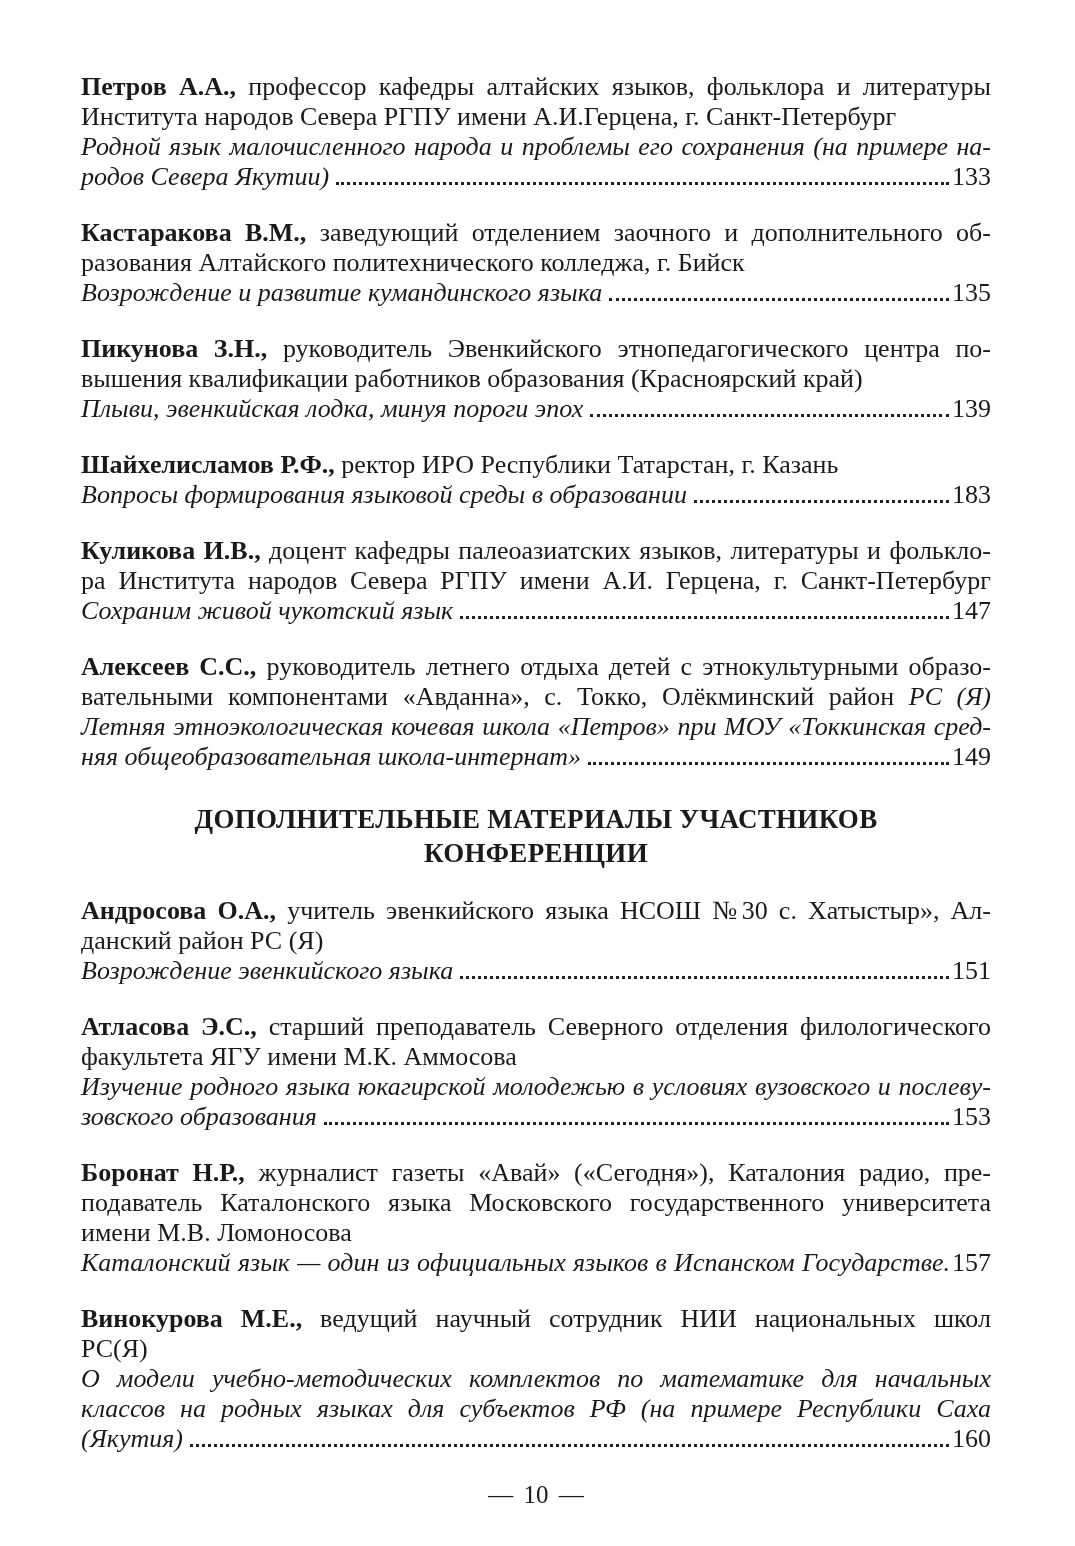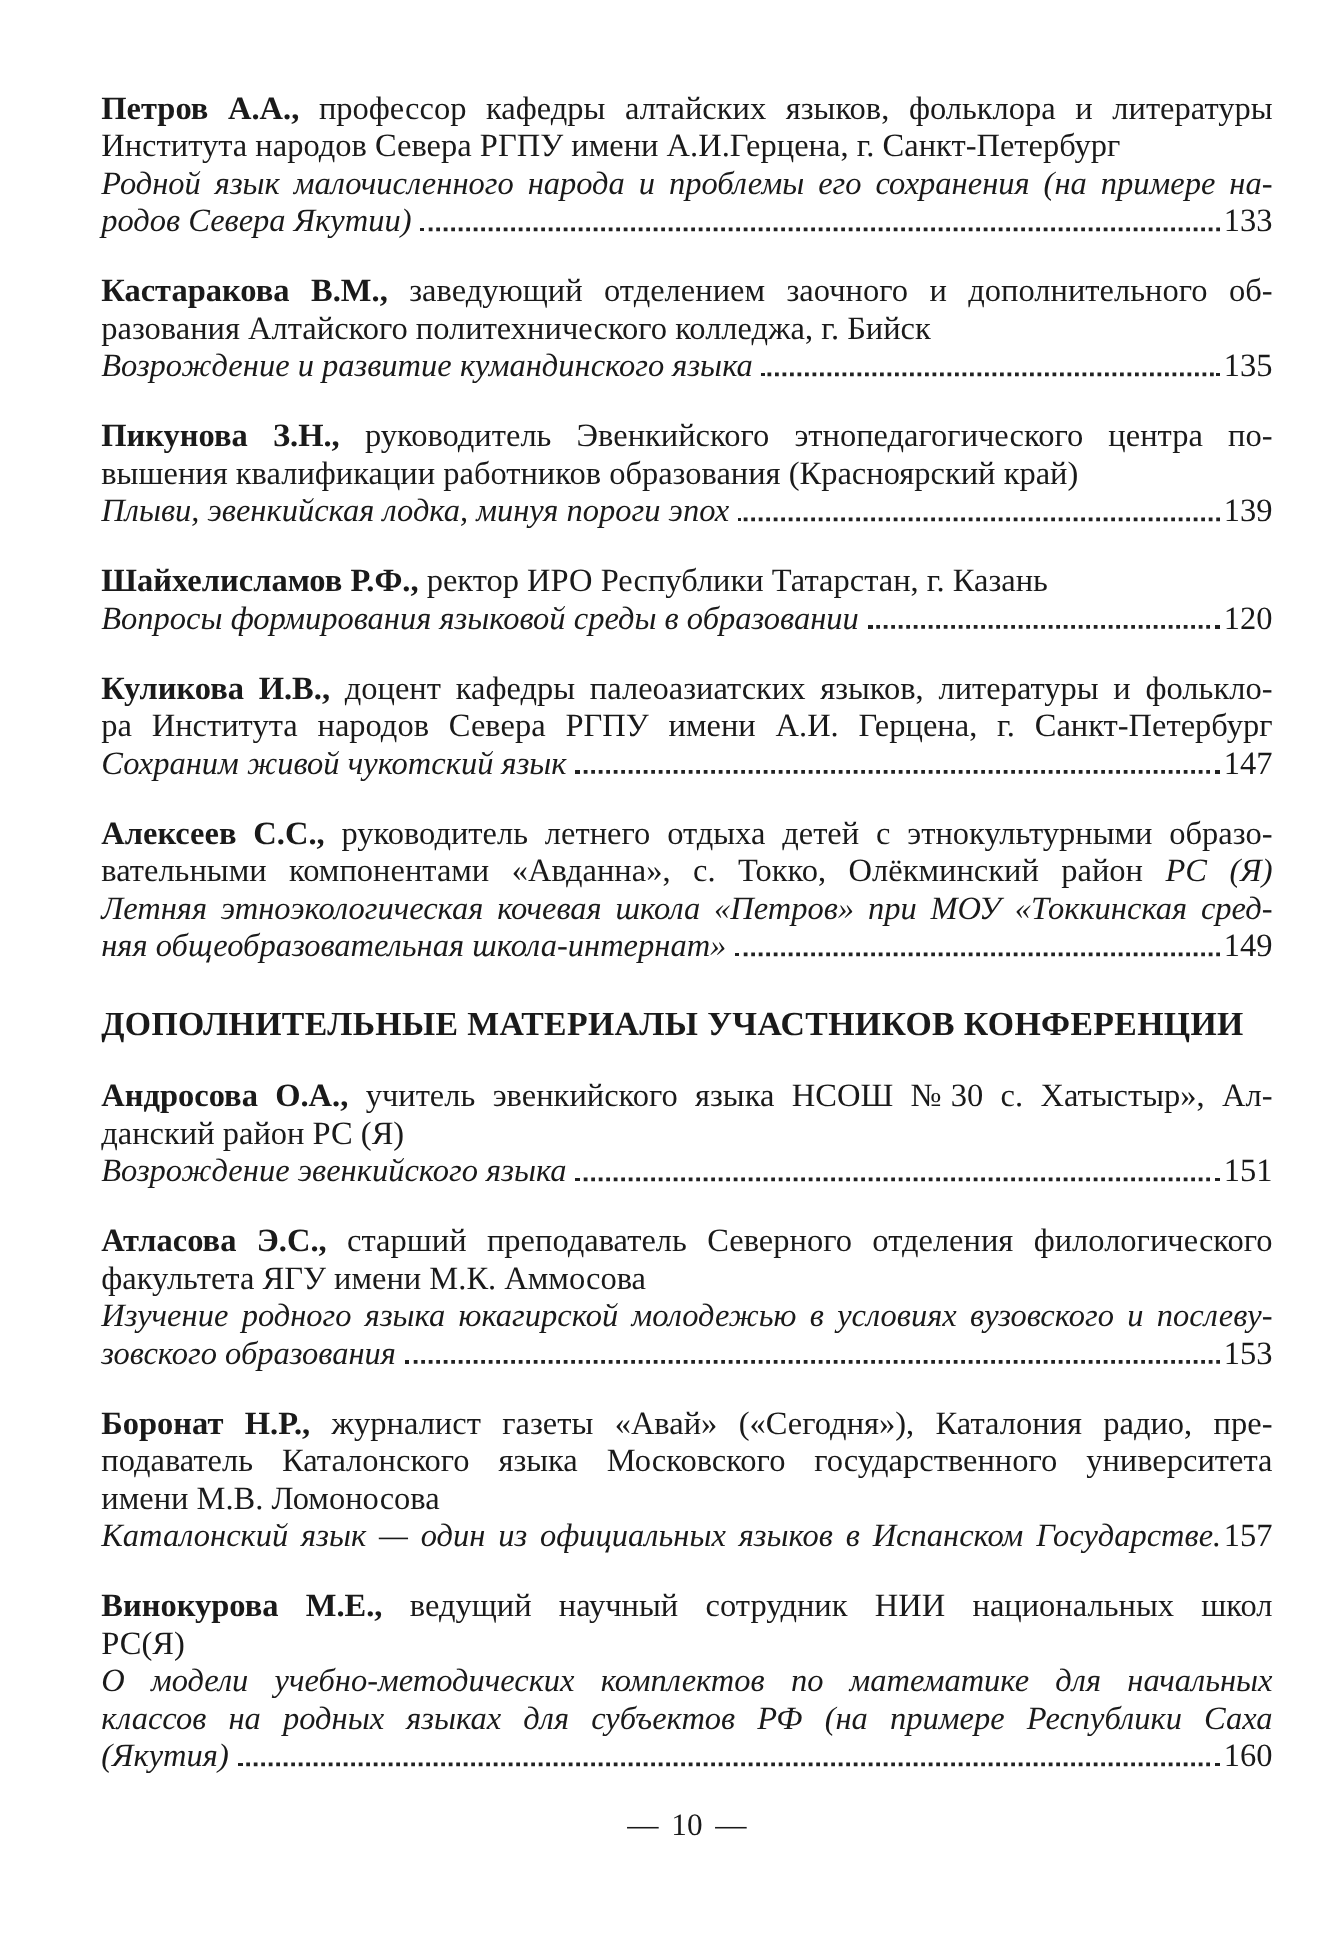--- a/index.html
+++ b/index.html
@@ -11,21 +11,21 @@
     width: 1075px;
     height: 1546px;
     overflow: hidden;
     color: #1a1a1a;
     font-family: "Liberation Serif", "DejaVu Serif", serif;
   }
   .page {
     box-sizing: border-box;
     width: 1075px;
     height: 1546px;
-    padding: 72px 57px 0 81px;
+    padding: 72px 84px 0 81px;
     background: #ffffff;
   }
   .entry { margin-bottom: 26px; }
   .line {
     font-size: 26px;
     line-height: 30px;
     color: #1a1a1a;
   }
   .b { font-weight: bold; }
   .i { font-style: italic; }
@@ -57,21 +57,21 @@
   .dots.nodots {
     border-bottom: none;
     flex: 0 0 2px;
     margin: 0;
   }
   .pg { white-space: nowrap; }
   .section-heading {
     font-size: 27px;
     line-height: 34px;
     font-weight: bold;
-    text-align: left;
+    text-align: center;
     letter-spacing: 0.3px;
     margin: 30px 0 26px 0;
   }
   .footer {
     text-align: center;
     font-size: 25px;
     line-height: 30px;
     word-spacing: 4px;
   }
 </style>
@@ -109,21 +109,21 @@
         <span class="dots"></span>
         <span class="pg">139</span>
       </div>
   </div>
 
   <div class="entry">
     <div class="line"><span class="b">Шайхелисламов Р.Ф.,</span><span> ректор ИРО Республики Татарстан, г. Казань</span></div>
     <div class="line leader">
         <span class="i t">Вопросы формирования языковой среды в образовании</span>
         <span class="dots"></span>
-        <span class="pg">120</span>
+        <span class="pg">183</span>
       </div>
   </div>
 
   <div class="entry">
     <div class="line j"><span class="b">Куликова И.В.,</span><span> доцент кафедры палеоазиатских языков, литературы и фолькло-</span></div>
     <div class="line j">ра Института народов Севера РГПУ имени А.И. Герцена, г. Санкт-Петербург</div>
     <div class="line leader">
         <span class="i t">Сохраним живой чукотский язык</span>
         <span class="dots"></span>
         <span class="pg">147</span>

